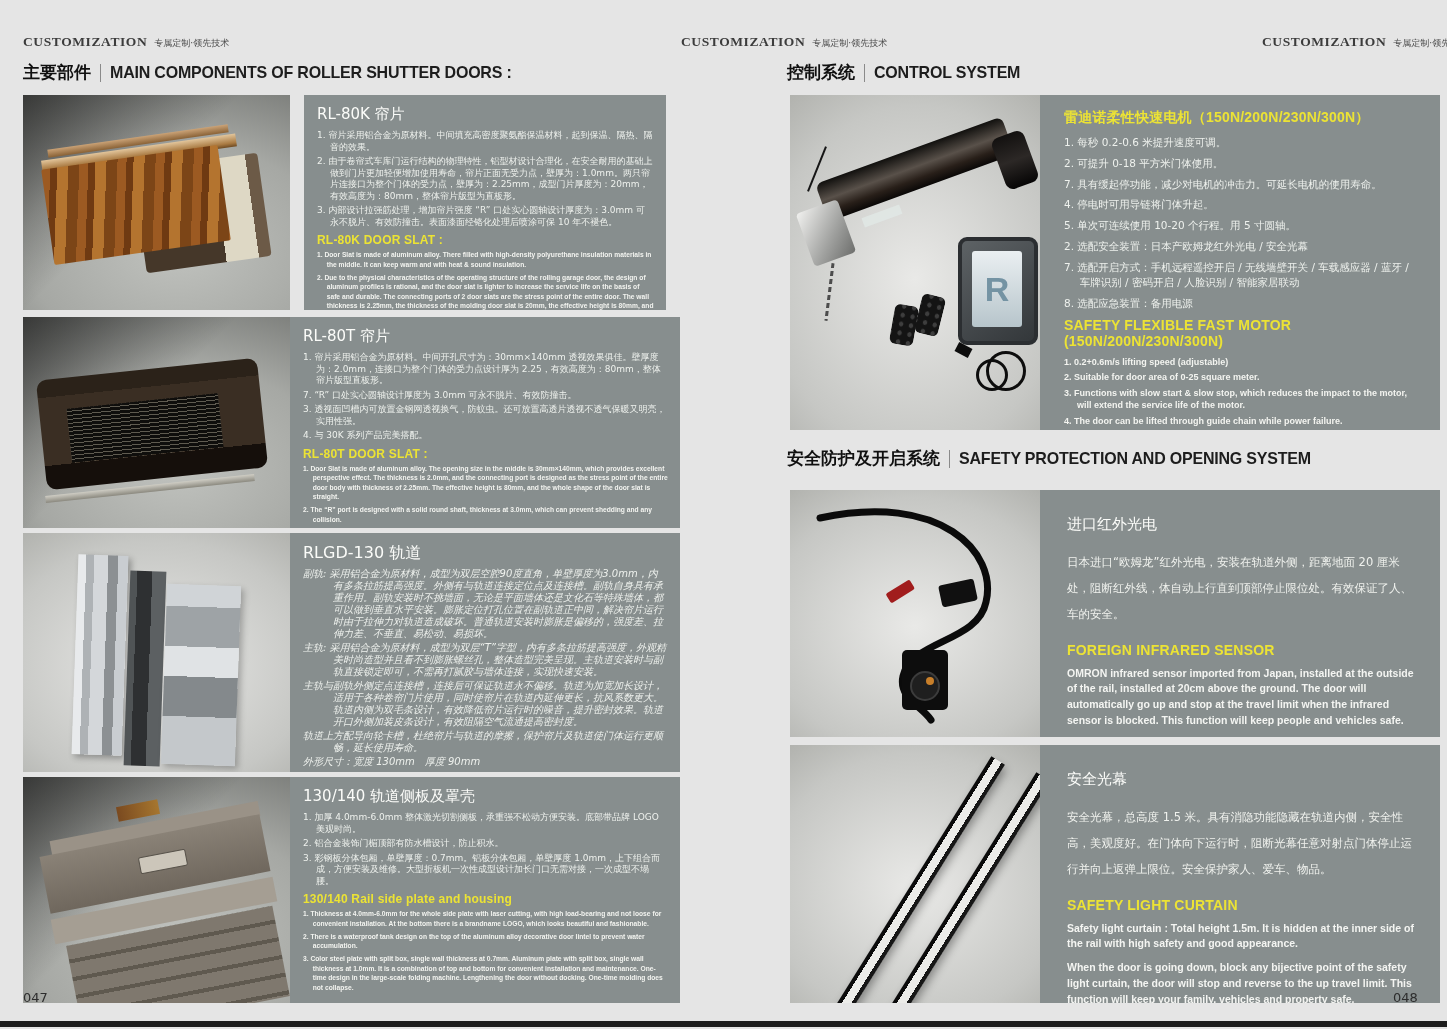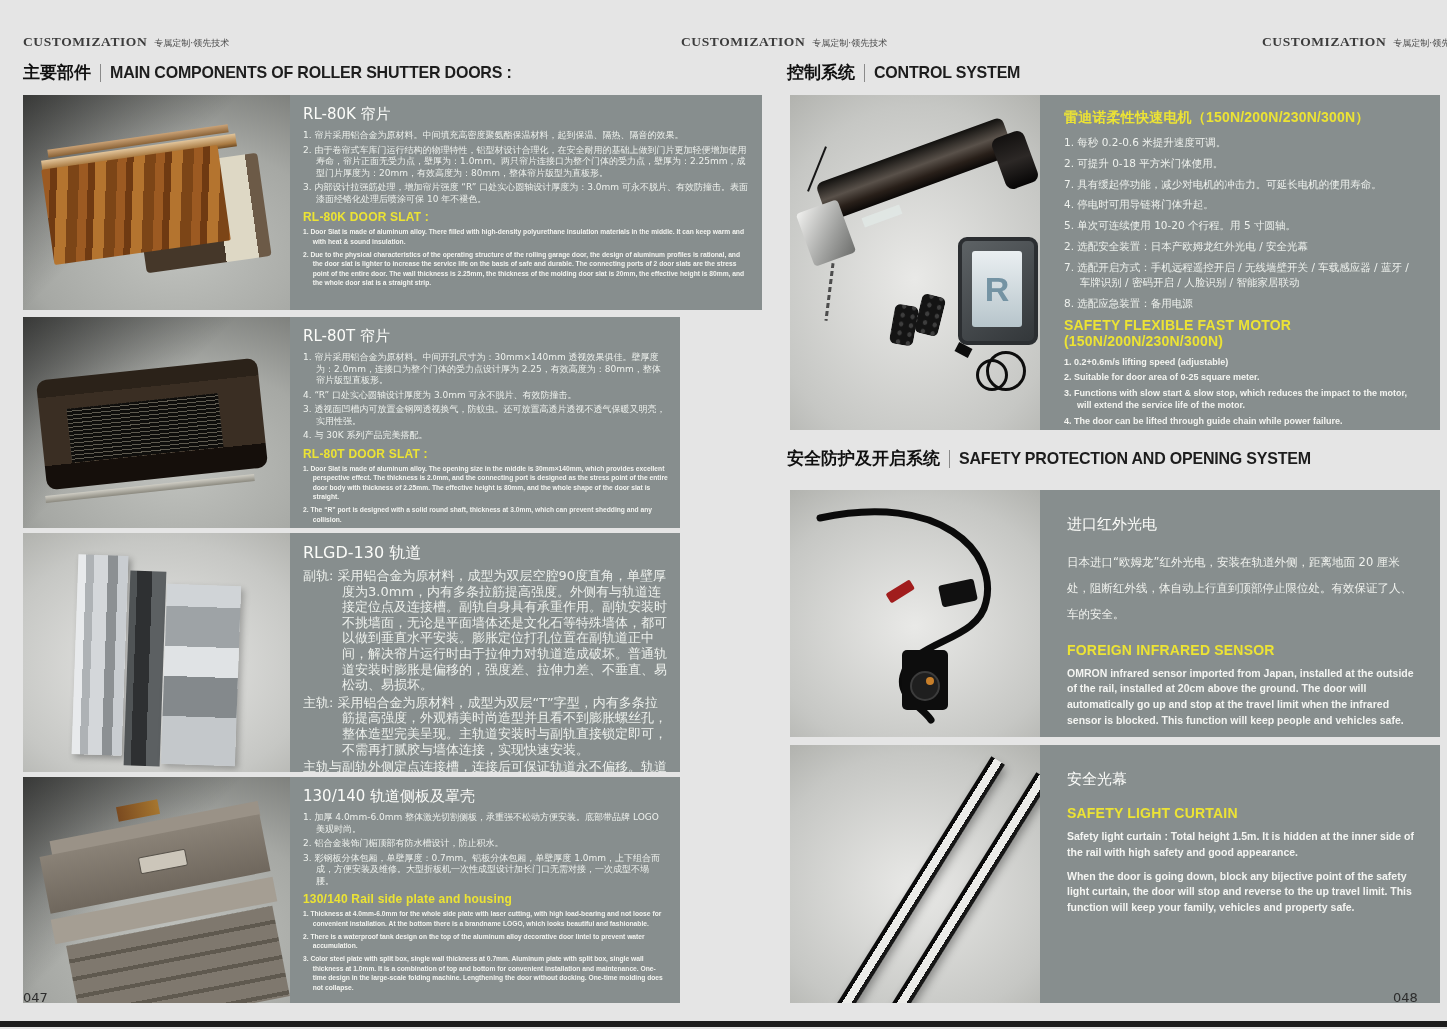--- a/index.html
+++ b/index.html
@@ -25,21 +25,21 @@
   .yellow { font-family:"Liberation Sans",sans-serif; color:#ece334; font-weight:bold;
             font-size:12px; margin:5px 0 3px; letter-spacing:.2px; }
   .zh-list > div { font-size:9px; line-height:1.28; color:#eef1ed; padding-left:1.45em;
                    text-indent:-1.45em; margin-bottom:3px; }
   .en-list { transform:scaleX(.88); transform-origin:0 0; width:114%; }
   .en-list > div { font-family:"Liberation Sans",sans-serif; font-weight:bold; font-size:7.6px;
                    line-height:1.26; color:#f3f4f0; padding-left:1.45em; text-indent:-1.45em;
                    margin-bottom:3.5px; }
 
   .dense h3 { font-size:16px; margin-bottom:4px; }
-  .dense .zh-list > div { font-size:13px; line-height:1.2; padding-left:3em; text-indent:-3em; margin-bottom:2px; }
+  .dense .zh-list > div { font-size:10px; line-height:1.2; padding-left:3em; text-indent:-3em; margin-bottom:2px;font-style:italic; }
   .dense .yellow { font-size:11.5px; margin:3px 0 2px; }
   .dense .en-list > div { font-size:5.8px; line-height:1.18; margin-bottom:2px; }
 
   
   .rpanel { padding:14px 20px 12px 24px; }
   .rpanel .yellow { font-size:14px; margin:0 0 8px; }
   .rpanel .zh-list > div { font-size:10.5px; line-height:1.5; margin-bottom:5px; padding-left:1.5em; text-indent:-1.5em; }
   .rpanel .en-list { transform:none; width:100%; }
   .rpanel .en-list > div { font-size:9px; line-height:1.3; margin-bottom:4px; }
   .info { padding:24px 26px 14px 27px; }
@@ -151,21 +151,21 @@
     <span class="bar"></span>
     <span class="en">MAIN COMPONENTS OF ROLLER SHUTTER DOORS :</span>
   </div>
 
   <div class="photo grad-dark" style="left:23px;top:95px;width:267px;height:215px">
     <div class="obj wood-strip2"></div>
     <div class="obj wood-strip"></div>
     <div class="obj slat-back"></div>
     <div class="obj slat-front"></div>
   </div>
-  <div class="panel" style="left:290px;top:95px;width:472px;height:215px">
+  <div class="panel" style="left:304px;top:95px;width:362px;height:215px">
     <h3>RL-80K 帘片</h3>
     <div class="zh-list">
         <div>1. 帘片采用铝合金为原材料。中间填充高密度聚氨酯保温材料，起到保温、隔热、隔音的效果。</div>
         <div>2. 由于卷帘式车库门运行结构的物理特性，铝型材设计合理化，在安全耐用的基础上做到门片更加轻便增加使用寿命，帘片正面无受力点，壁厚为：1.0mm。两只帘片连接口为整个门体的受力点，壁厚为：2.25mm，成型门片厚度为：20mm，有效高度为：80mm，整体帘片版型为直板形。</div>
         <div>3. 内部设计拉强筋处理，增加帘片强度 “R” 口处实心圆轴设计厚度为：3.0mm 可永不脱片、有效防撞击。表面漆面经铬化处理后喷涂可保 10 年不褪色。</div>
       </div>
     <div class="yellow">RL-80K DOOR SLAT :</div>
     <div class="en-list">
         <div>1. Door Slat is made of aluminum alloy. There filled with high-density polyurethane insulation materials in the middle. It can keep warm and with heat &amp; sound insulation.</div>
         <div>2. Due to the physical characteristics of the operating structure of the rolling garage door, the design of aluminum profiles is rational, and the door slat is lighter to increase the service life on the basis of safe and durable. The connecting ports of 2 door slats are the stress point of the entire door. The wall thickness is 2.25mm, the thickness of the molding door slat is 20mm, the effective height is 80mm, and the whole door slat is a straight strip.</div>
@@ -174,21 +174,21 @@
 
   <div class="photo grad-dark" style="left:23px;top:317px;width:267px;height:211px">
     <div class="obj slat2"></div>
     <div class="obj mesh"></div>
     <div class="obj slat2-lip"></div>
   </div>
   <div class="panel" style="left:290px;top:317px;width:390px;height:211px">
     <h3>RL-80T 帘片</h3>
     <div class="zh-list">
         <div>1. 帘片采用铝合金为原材料。中间开孔尺寸为：30mm×140mm 透视效果俱佳。壁厚度为：2.0mm，连接口为整个门体的受力点设计厚为 2.25，有效高度为：80mm，整体帘片版型直板形。</div>
-        <div>4. “R” 口处实心圆轴设计厚度为 3.0mm 可永不脱片、有效防撞击。</div>
+        <div>7. “R” 口处实心圆轴设计厚度为 3.0mm 可永不脱片、有效防撞击。</div>
         <div>3. 透视面凹槽内可放置金钢网透视换气，防蚊虫。还可放置高透片透视不透气保暖又明亮，实用性强。</div>
         <div>4. 与 30K 系列产品完美搭配。</div>
       </div>
     <div class="yellow">RL-80T DOOR SLAT :</div>
     <div class="en-list">
         <div>1. Door Slat is made of aluminum alloy.  The opening size in the middle is 30mm×140mm, which provides excellent perspective effect. The thickness is 2.0mm, and the connecting port is designed as the stress point of the entire door body with thickness of 2.25mm. The effective height is 80mm, and the whole shape of the door slat is straight.</div>
         <div>2. The “R” port is designed with a solid round shaft, thickness at 3.0mm, which can prevent shedding and any collision.</div>
         <div>3. The concave grooves on the perspective surface can accommodate diamond mesh for perspective ventilation and mosquito prevention. They can also hold high-transmittance sheets, which are breathable yet insulating, providing both warmth and brightness, making them highly practical.</div>
       </div>
   </div>
@@ -302,20 +302,21 @@
     <div class="yellow">FOREIGN INFRARED SENSOR</div>
     <div class="para-en">OMRON infrared sensor imported from Japan, installed at the outside of the rail, installed at 20cm above the ground. The door will automatically go up and stop at the travel limit when the infrared sensor is blocked. This function will keep people and vehicles safe.</div>
   </div>
 
   <div class="photo grad-light" style="left:790px;top:745px;width:250px;height:258px">
     <div class="obj bar-curtain barc1"></div>
     <div class="obj bar-curtain barc2"></div>
   </div>
   <div class="panel info" style="left:1040px;top:745px;width:400px;height:258px">
     <h3>安全光幕</h3>
+    <div class="para-zh">安全光幕，总高度 1.5 米。具有消隐功能隐藏在轨道内侧，安全性高，美观度好。在门体向下运行时，阻断光幕任意对射点门体停止运行并向上返弹上限位。安全保护家人、爱车、物品。</div>
     <div class="yellow">SAFETY LIGHT CURTAIN</div>
     <div class="para-en-list">
         <div class="para-en">Safety light curtain : Total height 1.5m.  It is hidden at the inner side of the rail with high safety and good appearance.</div>
         <div class="para-en">When the door is going down, block any bijective point of the safety light curtain, the door will stop and reverse to the up travel limit.  This function will keep your family, vehicles and property safe.</div>
       </div>
   </div>
 
   <div class="footer-num" style="left:23px;top:990px">047</div>
   <div class="footer-num" style="left:1393px;top:990px">048</div>
   <div class="bottom-bar"></div>

